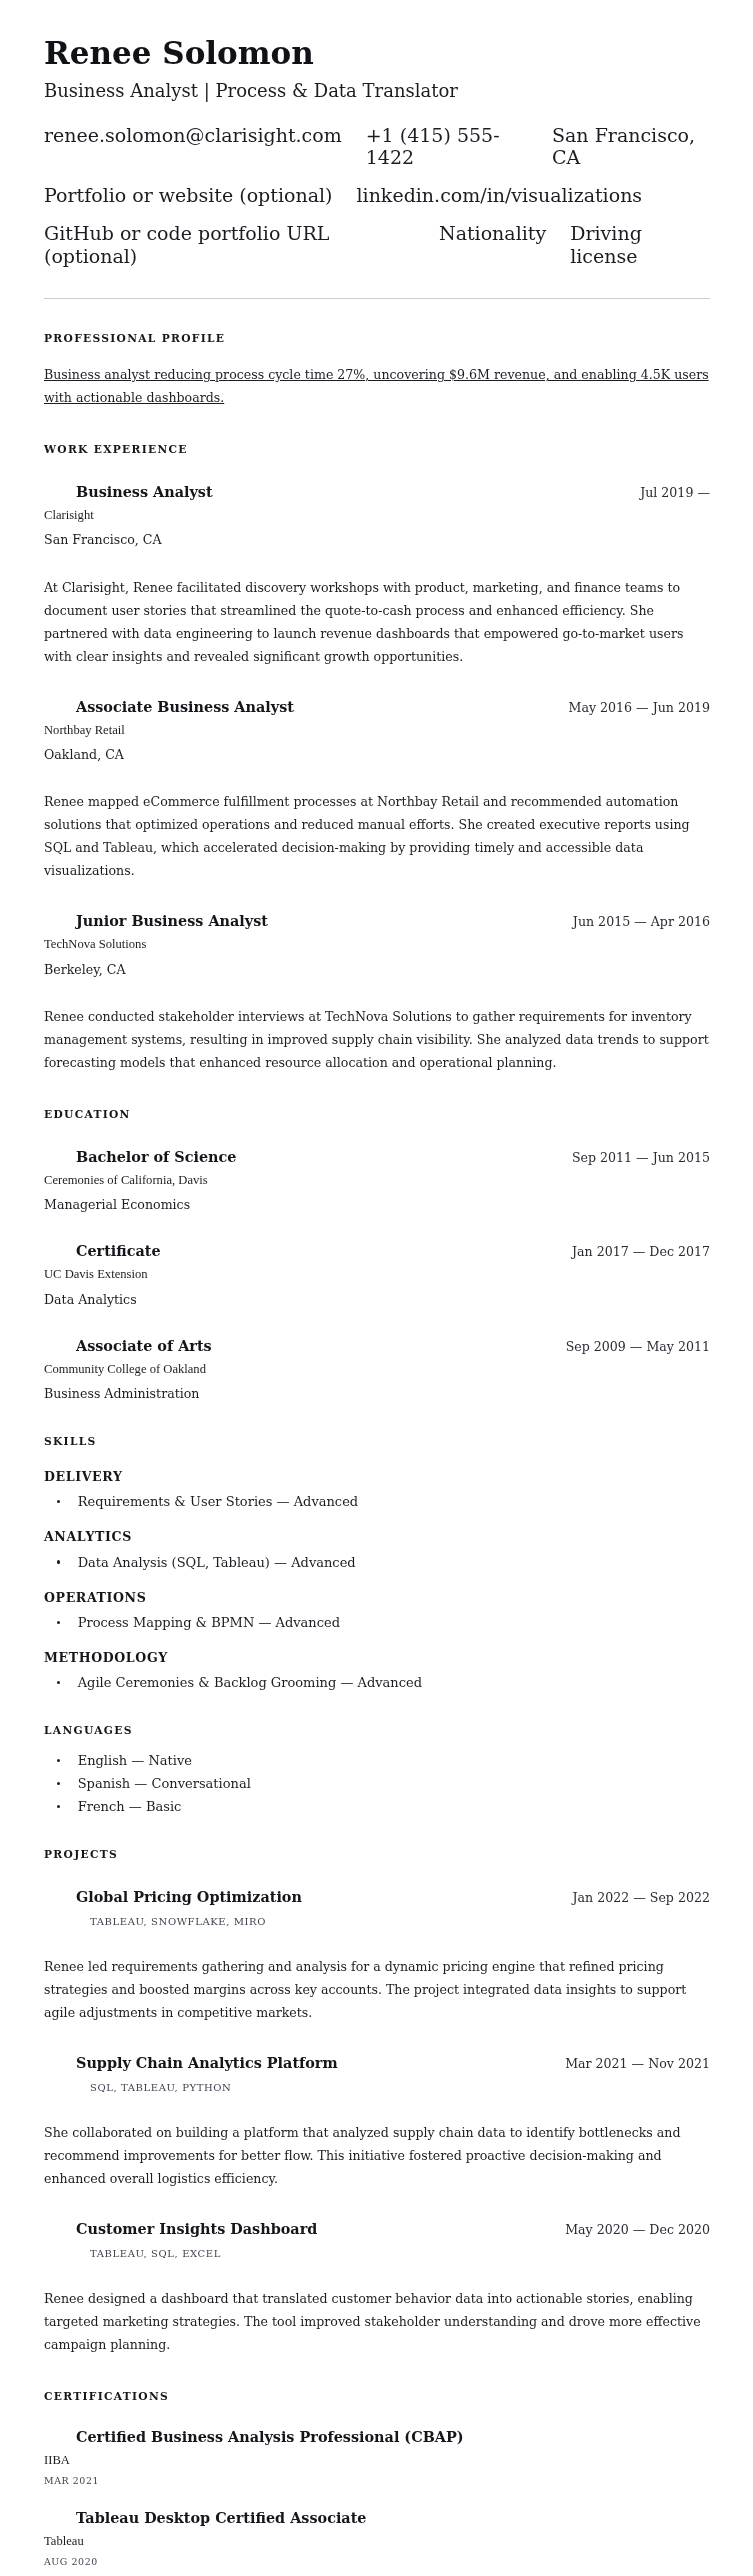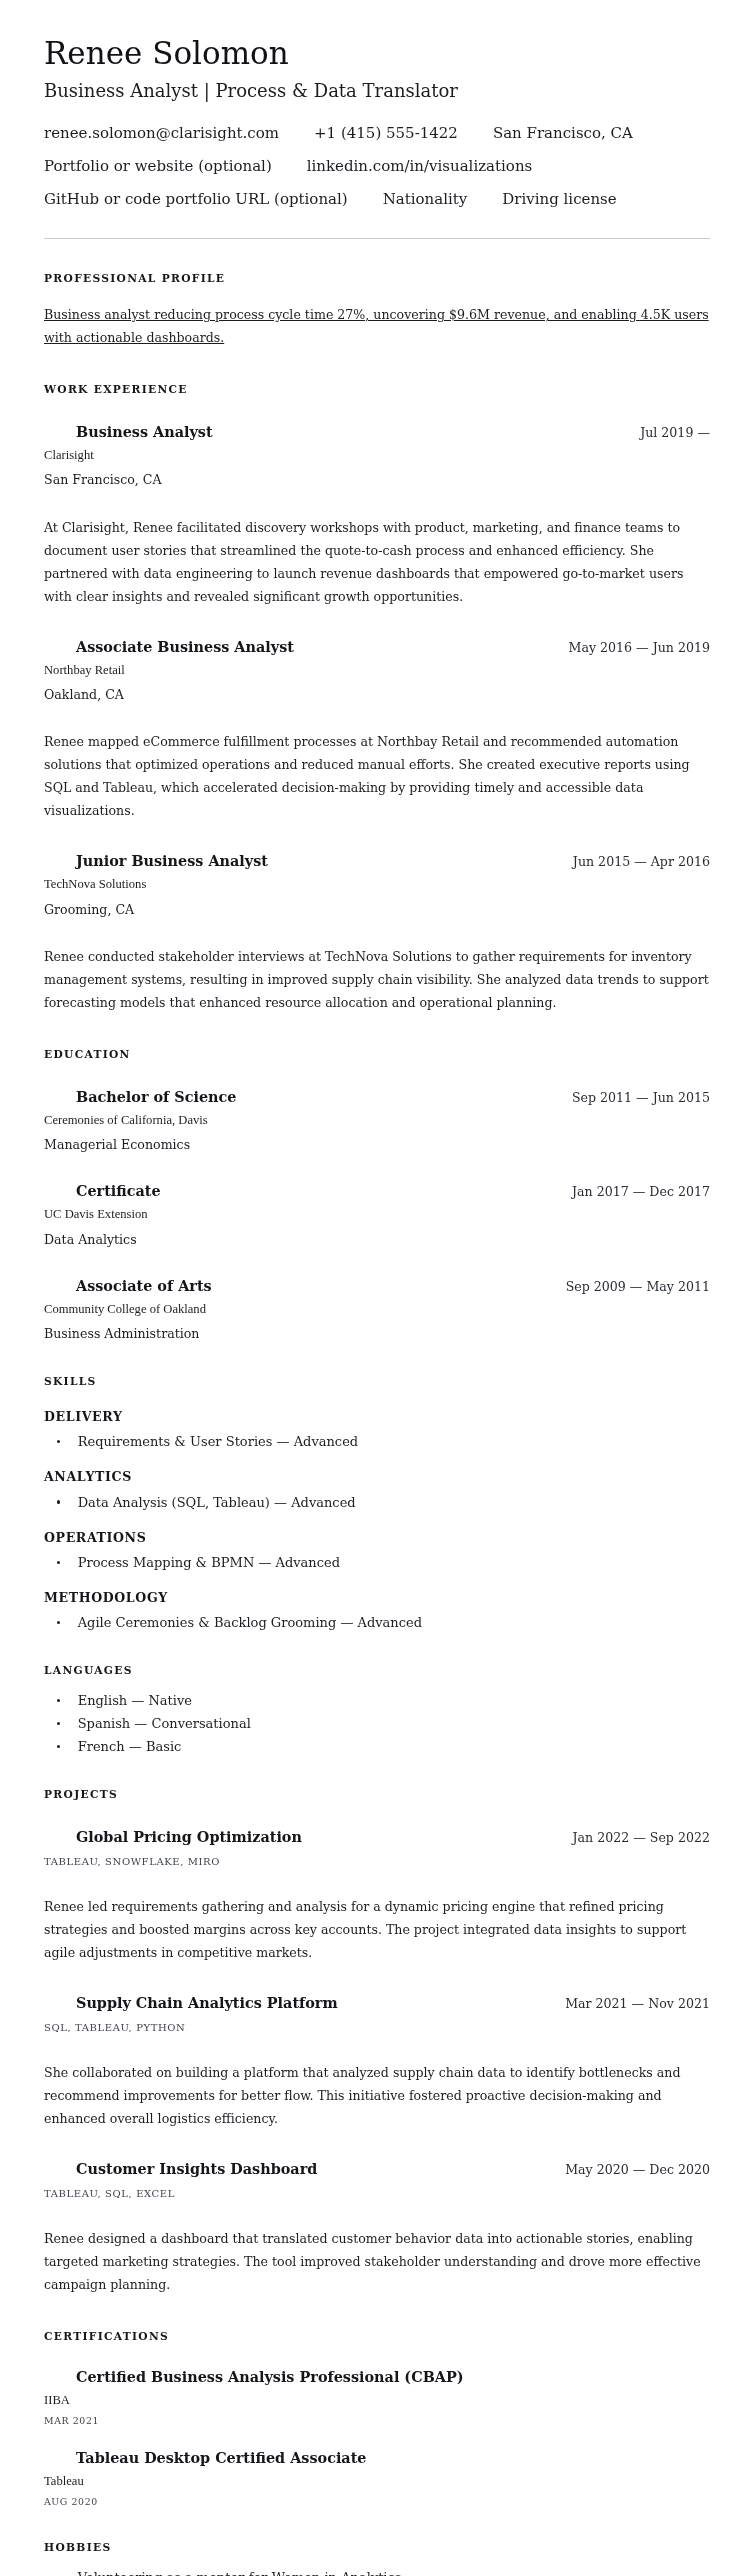--- a/index.html
+++ b/index.html
@@ -12,47 +12,47 @@
   .page {
     padding: 36px 44px 38px 44px;
     box-sizing: border-box;
     width: 754px;
     min-height: 2576px;
   }
   h1.name {
     font-size: 31px;
     line-height: 1.1;
     margin: 0 0 8.8px 0;
-    font-weight: normal;
+    font-weight: bold;
     color: #101217;
   }
   .subtitle { font-size: 18px; line-height: 1.3; color: #1b1d22; }
   .contact { margin-top: 21.4px; }
-  .contact-row { display: flex; gap: 35px; font-size: 15px; line-height: 1.2; margin-top: 15px; }
+  .contact-row { display: flex; gap: 24px; font-size: 19px; line-height: 1.2; margin-top: 15px; }
   .contact-row:first-child { margin-top: 0; }
   .divider { border: 0; border-top: 0.6px solid #cccccc; margin: 30px 0 0 0; }
   section { margin-top: 35px; }
   .section-heading {
     font-size: 10.7px;
     font-weight: bold;
     letter-spacing: 1.3px;
     line-height: 1.2;
     color: #15171c;
   }
   .para { margin-top: 17.6px; font-size: 12.6px; line-height: 23px; max-width: 666px; text-decoration: underline; }
   .entry { margin-top: 26px; }
   .entry + .entry { margin-top: 30px; }
   .entry-head { display: flex; justify-content: space-between; align-items: baseline; }
   .entry-title { font-size: 14.4px; font-weight: bold; line-height: 1.25; color: #14161b; margin-left: 32px; }
   .dates { font-size: 12.6px; color: #272b34; white-space: nowrap; }
   .company, .location, .school, .field, .issuer { font-size: 12.6px; line-height: 1.2; }
   .company, .school, .issuer { margin-top: 7px; font-family: Liberation Serif, serif; }
   .location, .field { margin-top: 9.4px; }
   .entry-desc { margin-top: 28px; font-size: 12.6px; line-height: 23px; max-width: 672px; }
-  .tech { margin-top: 10px; font-size: 10px; letter-spacing: 0.6px; color: #3e434e; }
+  .tech { margin-top: 10px; font-size: 10px; letter-spacing: 0.6px; color: #3e434e; margin-left: 46px; }
   .cert-date { margin-top: 7.5px; font-size: 9.4px; letter-spacing: 0.6px; color: #3e434e; }
   .skill-group { margin-top: 20px; }
   .skill-group-name { font-size: 12.6px; font-weight: bold; letter-spacing: 0.6px; line-height: 1.2; color: #14161b; }
   ul.bullets { list-style: none; margin: 10px 0 0 0; padding: 0; }
   ul.bullets.lang { margin-top: 15px; }
   ul.bullets li { display: flex; align-items: center; font-size: 13px; line-height: 15px; padding-left: 12.6px; }
   ul.bullets li + li { margin-top: 8.2px; align-items: center; }
   .dot {
     width: 3.1px; height: 3.1px; border-radius: 50%;
     background: #1b1d22; flex: 0 0 auto; margin-right: 18px;
@@ -113,21 +113,21 @@
       <div class="location">Oakland, CA</div>
       <div class="entry-desc">Renee mapped eCommerce fulfillment processes at Northbay Retail and recommended automation solutions that optimized operations and reduced manual efforts. She created executive reports using SQL and Tableau, which accelerated decision-making by providing timely and accessible data visualizations.</div>
     </div>
 
     <div class="entry">
       <div class="entry-head">
         <div class="entry-title">Junior Business Analyst</div>
         <div class="dates">Jun 2015 — Apr 2016</div>
       </div>
       <div class="company">TechNova Solutions</div>
-      <div class="location">Grooming, CA</div>
+      <div class="location">Berkeley, CA</div>
       <div class="entry-desc">Renee conducted stakeholder interviews at TechNova Solutions to gather requirements for inventory management systems, resulting in improved supply chain visibility. She analyzed data trends to support forecasting models that enhanced resource allocation and operational planning.</div>
     </div>
   </section>
 
   <section>
     <div class="section-heading">EDUCATION</div>
 
     <div class="entry">
       <div class="entry-head">
         <div class="entry-title">Bachelor of Science</div>

